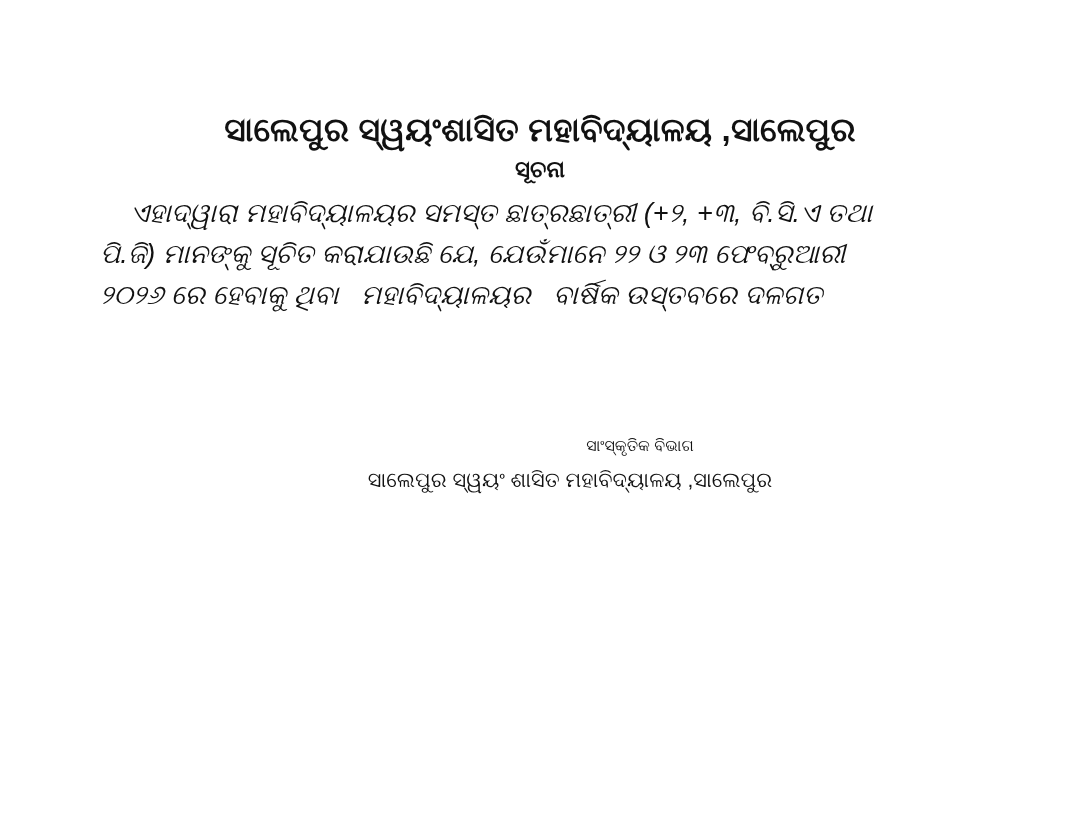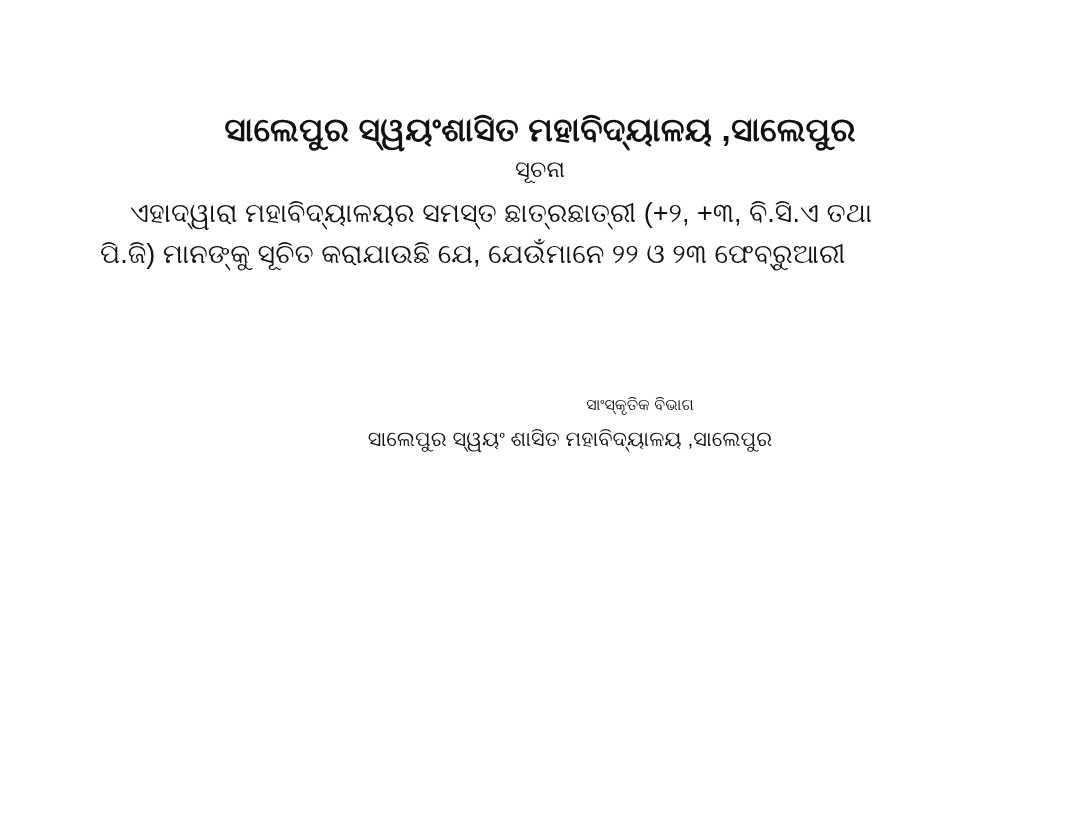--- a/index.html
+++ b/index.html
@@ -28,27 +28,28 @@
     font-size: 33px;
     font-weight: bold;
     letter-spacing: 0.2px;
     text-align: center;
     line-height: 1.2;
     margin: 0 0 6px 0;
     white-space: nowrap;
   }
   .notice-label {
     font-size: 23px;
-    font-weight: normal;
+    font-weight: bold;
     text-align: center;
     margin: 0 0 10px 0;
   }
   .body-block {
     width: 880px;
     margin: 0 auto;
+    font-style: italic;
   }
   .body-line {
     font-size: 27px;
     line-height: 1.52;
     text-align: justify;
     text-align-last: left;
     white-space: pre;
     margin: 0;
   }
   .signature-block {
@@ -74,20 +75,21 @@
 
 <div class="notice-page">
 
   <h1 class="college-title">ସାଲେପୁର ସ୍ୱୟଂଶାସିତ ମହାବିଦ୍ୟାଳୟ ,ସାଲେପୁର</h1>
 
   <div class="notice-label">ସୂଚନା</div>
 
   <div class="body-block">
     <p class="body-line">    ଏହାଦ୍ୱାରା ମହାବିଦ୍ୟାଳୟର ସମସ୍ତ ଛାତ୍ରଛାତ୍ରୀ (+୨, +୩, ବି.ସି.ଏ ତଥା</p>
     <p class="body-line">ପି.ଜି) ମାନଙ୍କୁ ସୂଚିତ କରାଯାଉଛି ଯେ, ଯେଉଁମାନେ ୨୨ ଓ ୨୩ ଫେବ୍ରୁଆରୀ</p>
+    <p class="body-line">୨୦୨୬ ରେ ହେବାକୁ ଥିବା   ମହାବିଦ୍ୟାଳୟର   ବାର୍ଷିକ ଉସ୍ତବରେ ଦଳଗତ</p>
   </div>
 
   <div class="signature-block">
     <p class="sign-dept">ସାଂସ୍କୃତିକ ବିଭାଗ</p>
     <p class="sign-college">ସାଲେପୁର ସ୍ୱୟଂ ଶାସିତ ମହାବିଦ୍ୟାଳୟ ,ସାଲେପୁର</p>
   </div>
 
 </div>
 
 </body></html>

